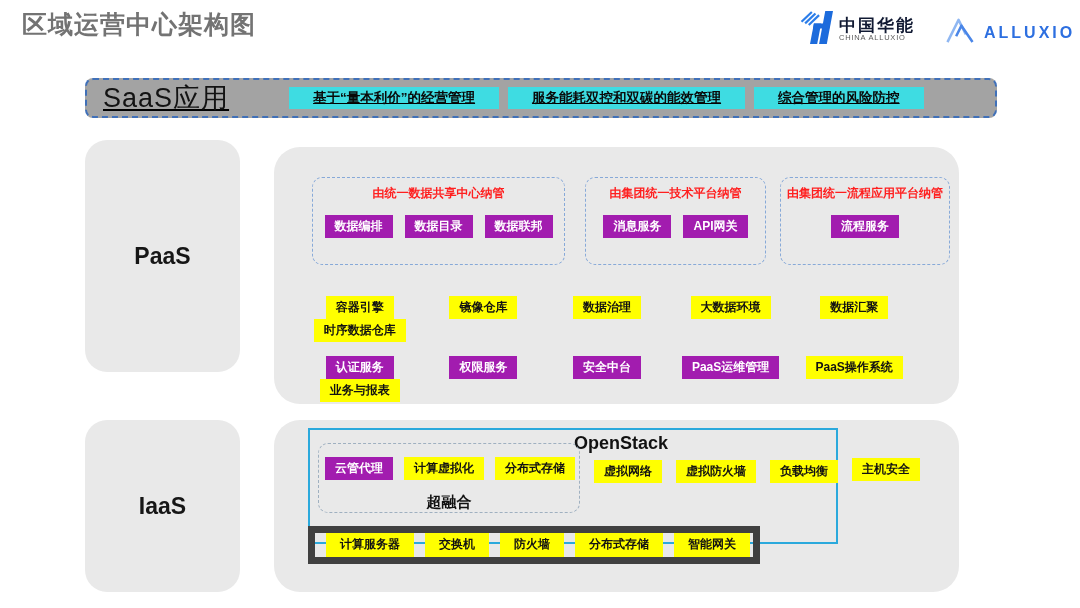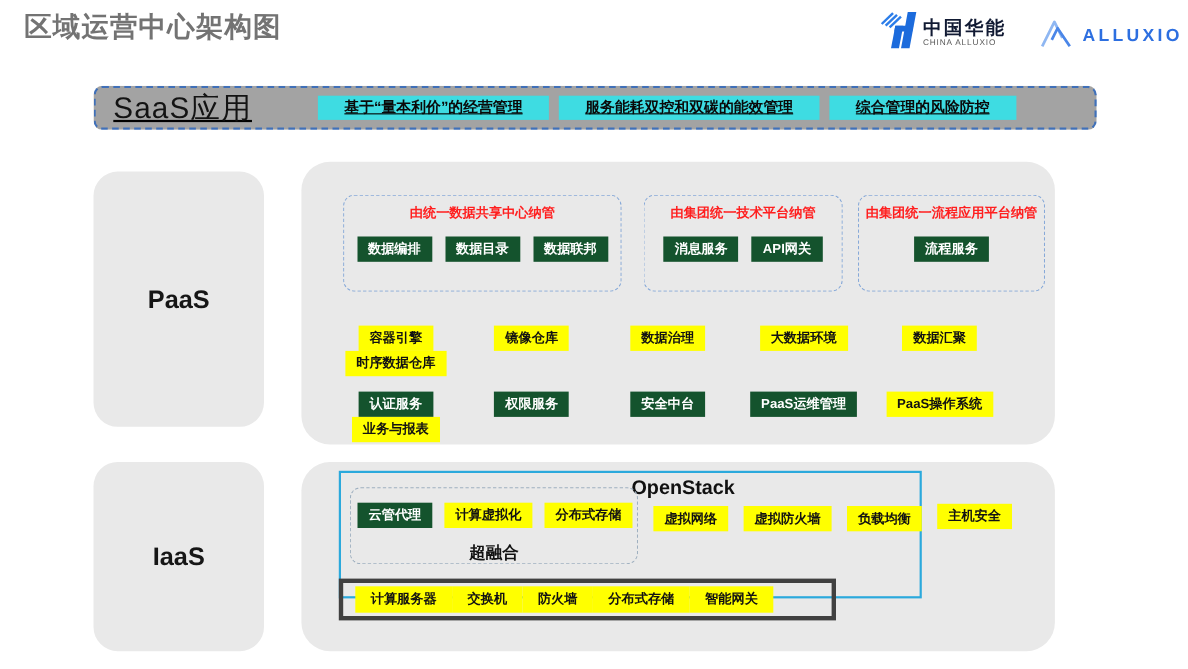--- a/index.html
+++ b/index.html
@@ -18,28 +18,28 @@
 
   
   .saas-bar{position:absolute;left:85px;top:78px;width:912px;height:40px;box-sizing:border-box;
             border:2px dashed #4070B8;border-radius:8px;display:flex;align-items:center;
             padding:0 16px;gap:10px;background:#a3a3a3;text-decoration:underline;}
   .saas-label{font-size:27px;color:#131313;margin-right:50px;letter-spacing:1px;white-space:nowrap;}
 
   
   .chip{display:inline-flex;align-items:center;justify-content:center;font-weight:700;
         font-size:12px;padding:5px 10px;white-space:nowrap;line-height:1.1;}
-  .chip.blue{background:#14532d;color:#ffffff;}
+  .chip.blue{background:#a21caf;color:#ffffff;}
   .chip.yellow{background:#FFFF00;color:#121212;}
   .chip.cyan{background:#3EDCE2;color:#0A0A0A;font-size:13.5px;padding:4px 24px;}
 
   
   .layer-box{position:absolute;background:#E9E9E9;border-radius:22px;display:flex;
              align-items:center;justify-content:center;font-weight:800;font-size:23px;color:#161616;}
-  .paas-left{left:85px;top:156px;width:155px;height:232px;}
+  .paas-left{left:85px;top:140px;width:155px;height:232px;}
   .iaas-left{left:85px;top:420px;width:155px;height:172px;}
   .layer-container{position:absolute;background:#E9E9E9;border-radius:26px;}
   .paas-main{left:274px;top:147px;width:685px;height:257px;}
   .iaas-main{left:274px;top:420px;width:685px;height:172px;}
 
   
   .managed-group{position:absolute;box-sizing:border-box;border:1px dashed #87A9D8;border-radius:10px;height:88px;}
   .group-1{left:38px;top:30px;width:253px;}
   .group-2{left:311px;top:30px;width:181px;}
   .group-3{left:506px;top:30px;width:170px;}
@@ -57,21 +57,21 @@
                  border:2px solid #2BA9DC;}
   .openstack-title{position:absolute;left:264px;top:3px;font-size:18px;font-weight:800;color:#111;}
   .hci-box{position:absolute;left:8px;top:13px;width:262px;height:70px;box-sizing:border-box;
            border:1.5px dashed #9FB0C0;border-radius:10px;}
   .hci-items{display:flex;gap:11px;margin:13px 0 0 6px;}
   .hci-label{position:absolute;bottom:0px;left:0;right:0;text-align:center;
              font-size:15px;font-weight:800;color:#111;}
   .openstack-items{position:absolute;left:284px;top:30px;display:flex;gap:14px;}
   .host-security{position:absolute;left:578px;top:38px;}
   .hardware-box{position:absolute;left:34px;top:106px;width:452px;height:38px;box-sizing:border-box;
-                border:4px solid #404040;display:flex;align-items:center;padding-left:11px;}
+                border:7px solid #404040;display:flex;align-items:center;gap:11px;padding-left:11px;}
   .hardware-box .chip{padding:5px 14px;}
 </style>
 </head>
 <body>
 
 <div class="canvas">
 
   <div class="page-title">区域运营中心架构图</div>
 
   <div class="logo-huaneng">

